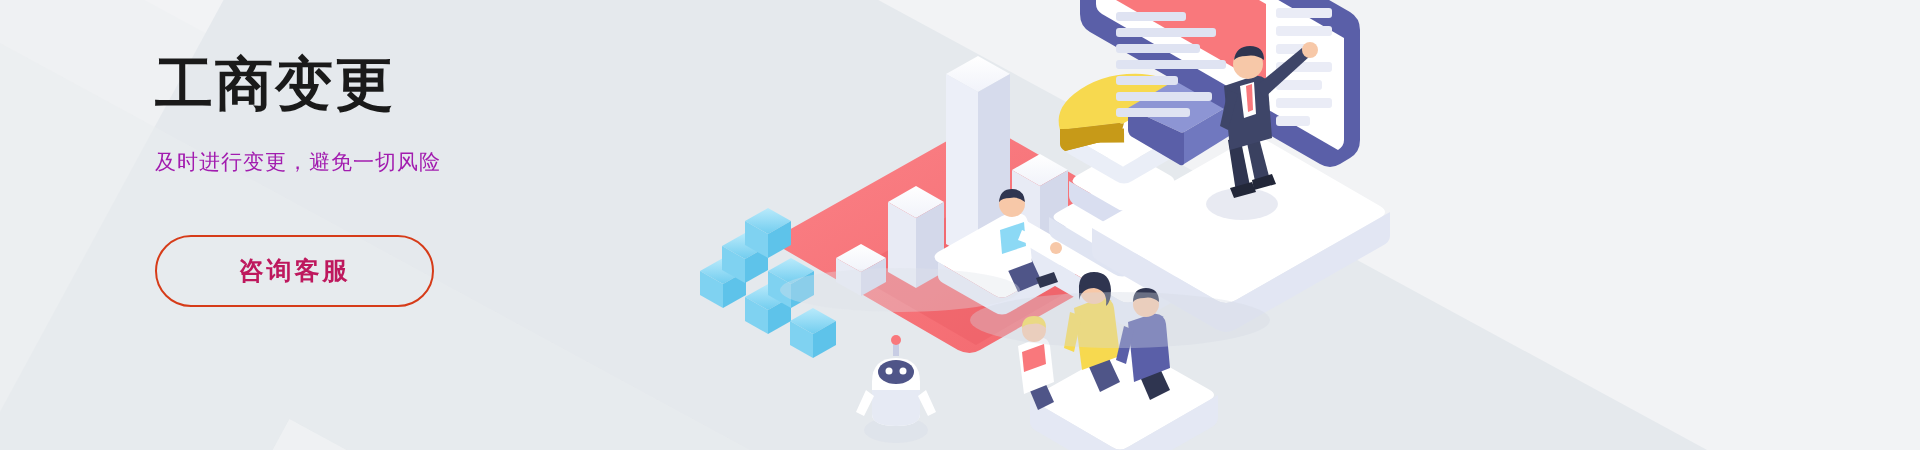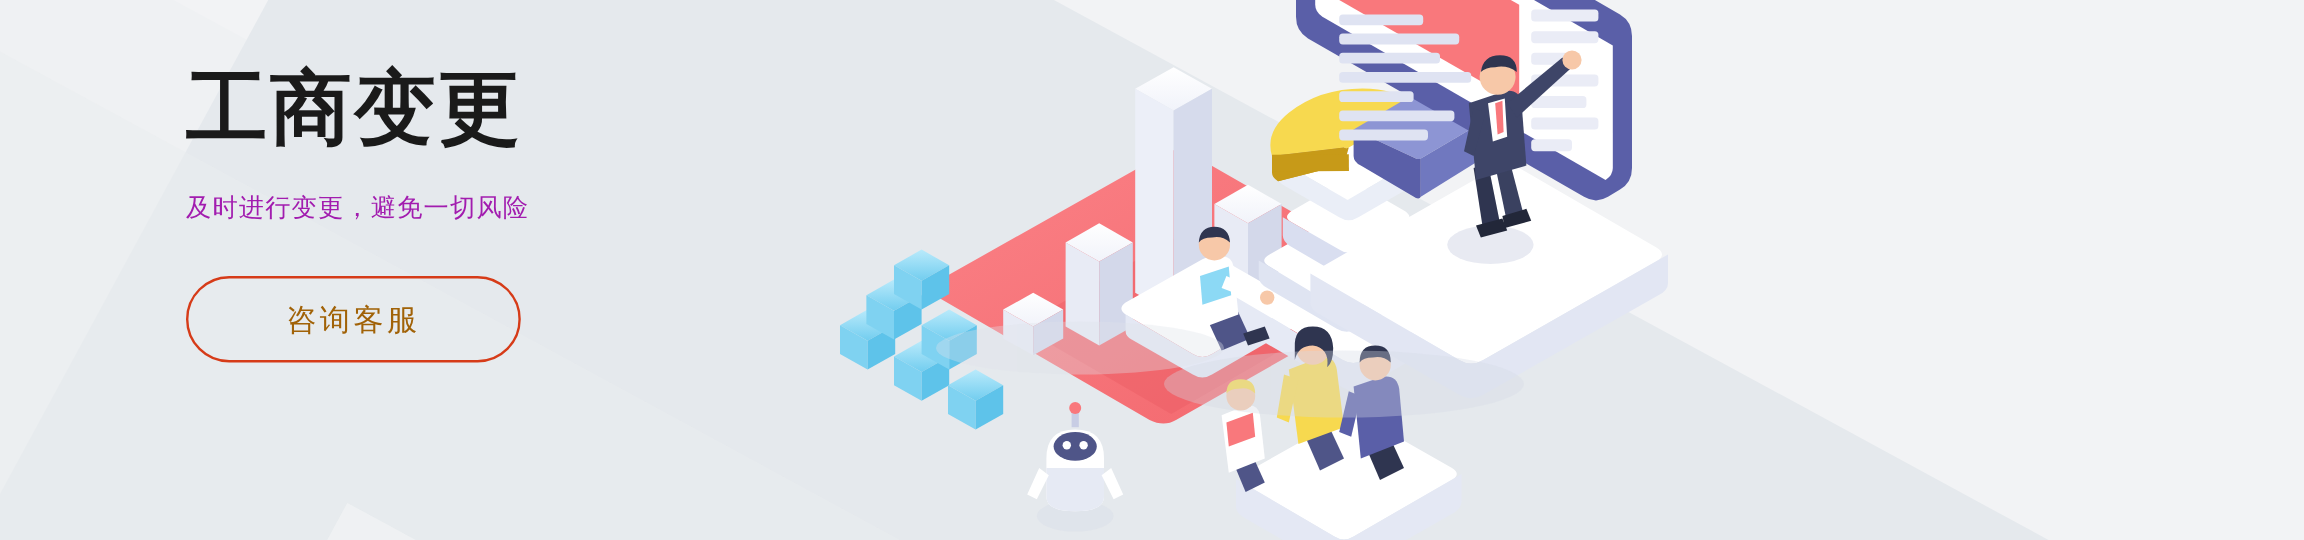--- a/index.html
+++ b/index.html
@@ -46,37 +46,37 @@
     transform-origin:0 100%;
     opacity:.9;
   }
   
   .text-col {
     position:absolute; left:155px; top:0; width:620px; height:450px;
     display:flex; flex-direction:column; justify-content:flex-start;
     padding-top:52px;
   }
   .hero-title {
-    font-size:68px; font-weight:bold; color:#1a1a1a;
+    font-size:58px; font-weight:bold; color:#1a1a1a;
     letter-spacing:2px; line-height:1.12;
     font-family:"Liberation Sans","DejaVu Sans",sans-serif;
   }
   .hero-sub {
     margin-top:31px;
     font-size:21px; color:#a21caf; letter-spacing:1px;
     font-family:"Liberation Sans","DejaVu Sans",sans-serif;
   }
   .hero-btn {
-    margin-top:43px;
+    margin-top:59px;
     width:279px; height:72px;
     border:2px solid #d63b18;
     border-radius:38px;
     background:transparent;
-    color:#a16207;
-    font-size:25px; font-weight:normal; letter-spacing:3px;
+    color:#be185d;
+    font-size:25px; font-weight:bold; letter-spacing:3px;
     display:flex; align-items:center; justify-content:center;
     cursor:pointer;
     font-family:"Liberation Sans","DejaVu Sans",sans-serif;
   }
   
   .illus { position:absolute; left:650px; top:-10px; width:810px; height:470px; }
   .illus svg { display:block; }
 </style>
 </head>
 <body>

